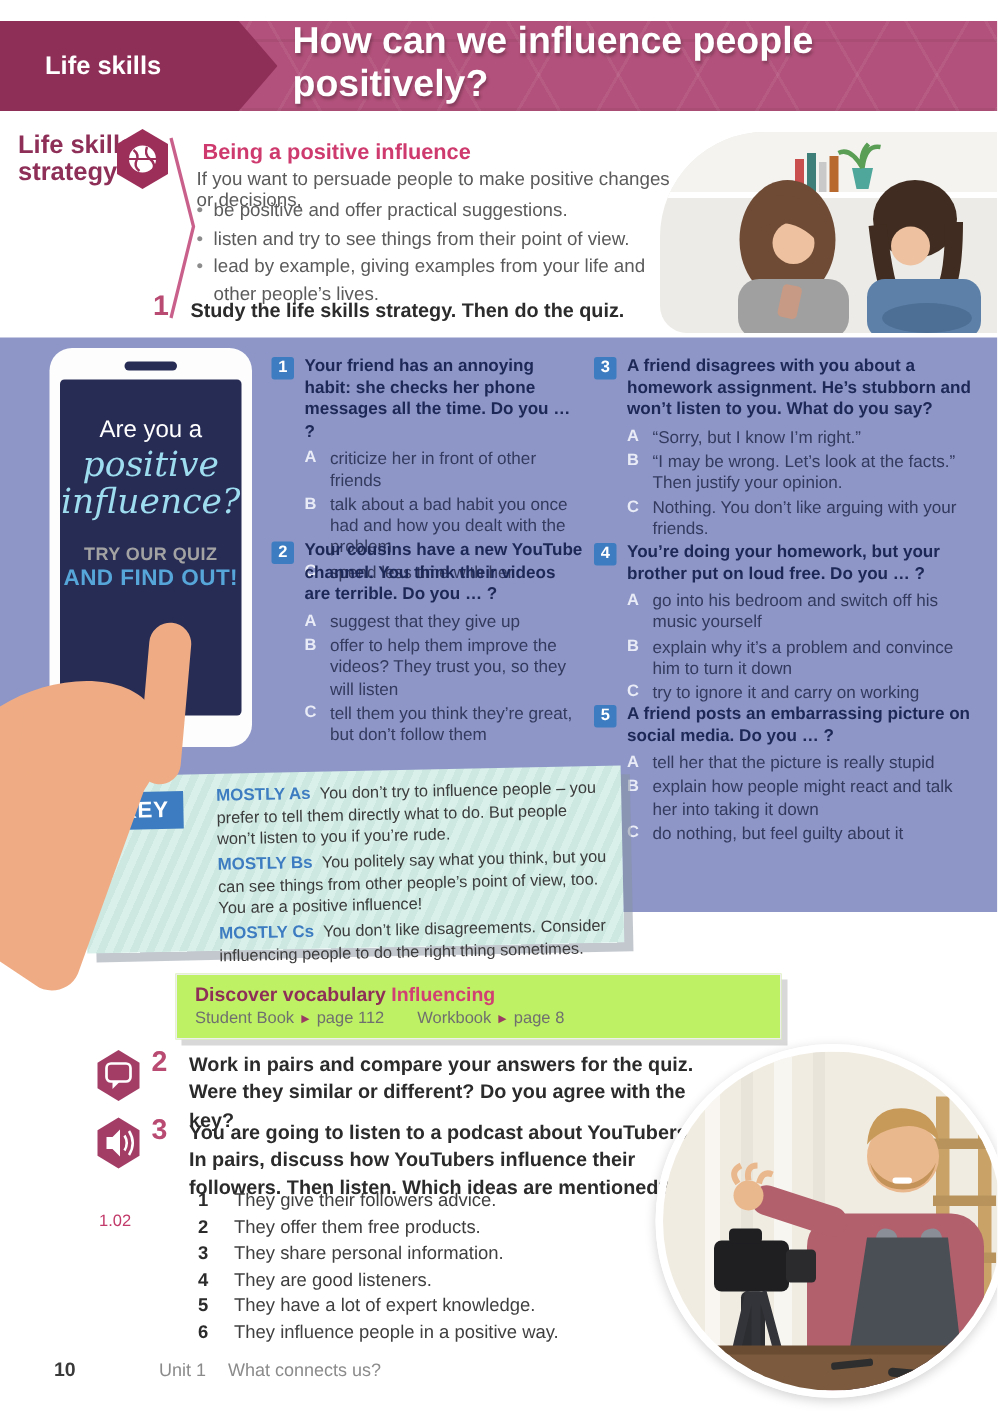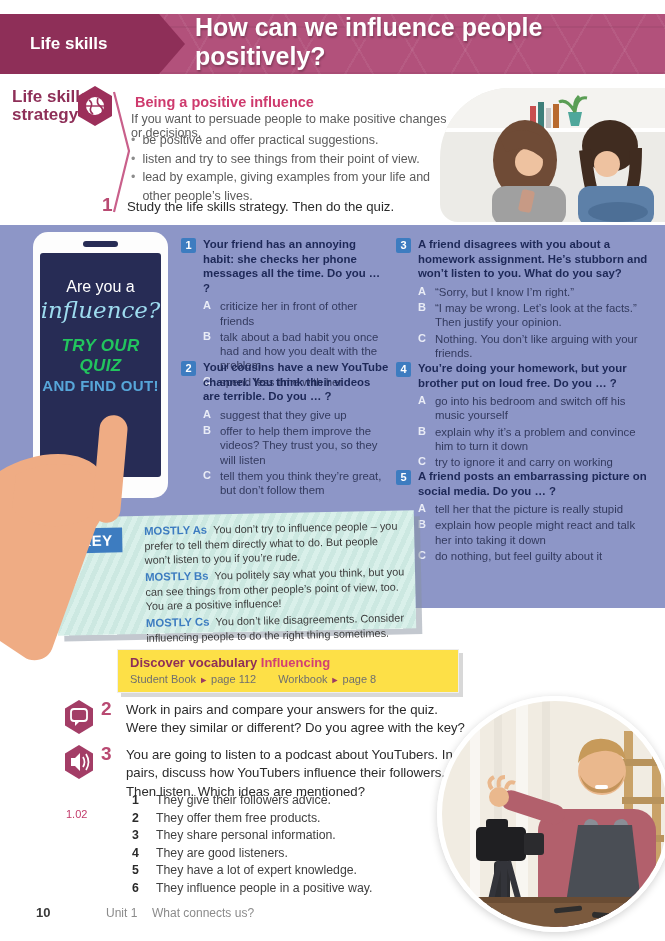--- a/index.html
+++ b/index.html
@@ -26,39 +26,39 @@
   .globe-badge{position:absolute;left:76px;top:85px;width:38px;height:42px;}
   .chevron-line{position:absolute;left:110px;top:86px;}
   .strat-head{position:absolute;left:131px;top:90px;margin:4px;color:#ce3a6d;font-size:14.5px;font-weight:bold;}
   .strat-intro{position:absolute;left:131px;top:112px;margin:0;width:330px;color:#5b5b5b;font-size:12.5px;}
   .strat-bullets{position:absolute;left:131px;top:131px;width:320px;}
   .strat-bullets .b{display:flex;gap:7px;color:#5b5b5b;font-size:12.5px;line-height:18.5px;}
   .strat-bullets .dot{color:#8c8c8c;}
 
   
   .exnum{position:absolute;color:#b94a72;font-weight:bold;font-size:19px;}
-  .extext{position:absolute;margin:0;color:#2b2b2b;font-weight:normal;font-size:13.2px;line-height:1.4;}
+  .extext{position:absolute;margin:0;color:#2b2b2b;font-weight:bold;font-size:13.2px;line-height:1.4;}
 
   
   .photo-girls{position:absolute;left:440px;top:88px;width:225px;height:134px;overflow:hidden;
     border-radius:70px 0 0 18px;}
   
   .photo-circle{position:absolute;left:437px;top:696px;width:236px;height:236px;border-radius:50%;
     overflow:hidden;border:5px solid #fff;box-sizing:border-box;box-shadow:0 2px 8px rgba(0,0,0,.18);}
 
   
   .quiz-panel{position:absolute;left:0;top:225px;width:665px;height:383px;background:#8d96c7;}
   .phone{position:absolute;left:33px;top:232px;width:135px;height:266px;background:#fdfdfd;
     border-radius:15px;z-index:3;}
   .phone .speaker{position:absolute;left:50px;top:9px;width:35px;height:6px;background:#272c55;border-radius:3px;}
   .phone .screen{position:absolute;left:7px;top:21px;right:7px;bottom:21px;background:#272c55;border-radius:3px;
     text-align:center;}
   .scr1{margin:25px 0 2px;color:#fff;font-size:16px;}
   .scr2,.scr3{margin:0;color:#9edcef;font-family:"DejaVu Serif",serif;font-style:italic;font-size:23px;line-height:1.1;}
-  .scr-cta1{margin:13px 0 0;color:#22c55e;font-weight:bold;font-size:17px;letter-spacing:.3px;font-style:italic;}
+  .scr-cta1{margin:13px 0 0;color:#a3a3a3;font-weight:bold;font-size:12px;letter-spacing:.3px;}
   .scr-cta2{margin:1px 0 0;color:#57a6d9;font-weight:bold;font-size:15px;letter-spacing:.3px;}
   .hand-svg{position:absolute;left:0;top:225px;z-index:4;pointer-events:none;}
 
   .q{position:absolute;display:flex;gap:7px;z-index:2;}
   .qnum{flex:0 0 15px;width:15px;height:15px;background:#3d7cc0;color:#fff;font-weight:bold;
     font-size:11px;text-align:center;line-height:15px;border-radius:2px;margin-top:1px;}
   .qt{margin:0 0 4px;font-weight:bold;color:#1d2857;font-size:11.4px;line-height:1.28;}
   .opt{display:flex;gap:7px;margin-bottom:2px;}
   .ol{flex:0 0 10px;color:#e9ecf6;font-weight:bold;font-size:11px;}
   .ot{color:#333a5e;font-size:11.4px;line-height:1.25;}
@@ -68,21 +68,21 @@
     transform:rotate(-1.2deg);
     background:repeating-linear-gradient(115deg,#d9f0ea 0 5px,#cce8e1 5px 10px);
     box-shadow:6px 6px 0 rgba(135,145,160,.5);}
   .keylabel{position:absolute;left:14px;top:11px;background:#3d7cc0;color:#fff;font-weight:bold;
     font-size:15px;padding:4px 10px;letter-spacing:.5px;}
   .keyentries{position:absolute;left:88px;top:8px;right:10px;}
   .keyentries p{margin:0 0 3px;font-size:10.9px;color:#3c3c3c;line-height:1.3;}
   .keyentries b{color:#3d7cc0;font-size:11.3px;}
 
   
-  .vocab{position:absolute;left:117px;top:649px;width:342px;background:#fde047;border:1px solid #eee;
+  .vocab{position:absolute;left:117px;top:649px;width:404px;background:#bef264;border:1px solid #eee;
     box-shadow:4px 4px 0 #d8d8d8;padding:5px 12px 7px;box-sizing:border-box;}
   .vocab .l1{font-size:13px;font-weight:bold;}
   .vocab .l1 .t1{color:#8e2f58;}
   .vocab .l1 .t2{color:#d23f73;}
   .vocab .l2{font-size:11px;color:#6f6f6f;margin-top:3px;}
   .vocab .arrow{color:#9b3b63;font-size:9px;}
   .vocab .gap{display:inline-block;width:22px;}
 
   .hexicon{position:absolute;width:32px;height:36px;}
   .track{position:absolute;color:#c23a6a;font-size:11px;}
@@ -168,20 +168,21 @@
 
   <span class="exnum" style="left:102px;top:194px;">1</span>
   <p class="extext" style="left:127px;top:198px;width:330px;">Study the life skills strategy. Then do the quiz.</p>
 
   <div class="quiz-panel"></div>
 
   <div class="phone">
     <div class="speaker"></div>
     <div class="screen">
       <p class="scr1">Are you a</p>
+      <p class="scr2">positive</p>
       <p class="scr3">influence?</p>
       <p class="scr-cta1">TRY OUR QUIZ</p>
       <p class="scr-cta2">AND FIND OUT!</p>
     </div>
   </div>
   <svg class="hand-svg" width="180" height="440" viewBox="0 0 180 440">
     <path d="M0,246 C 35,224 85,222 102,248 C 114,264 108,284 96,302 L 52,424 C 47,436 32,438 24,432 L 0,416 Z" fill="#efac84"></path>
     <path d="M16,250 C 40,236 80,234 94,252 C 106,266 102,286 86,294 C 58,308 26,300 12,284 Z" fill="#efac84"></path>
     <rect x="96" y="190" width="28" height="108" rx="14" fill="#efac84" transform="rotate(5 110 244)"></rect>
   </svg>

